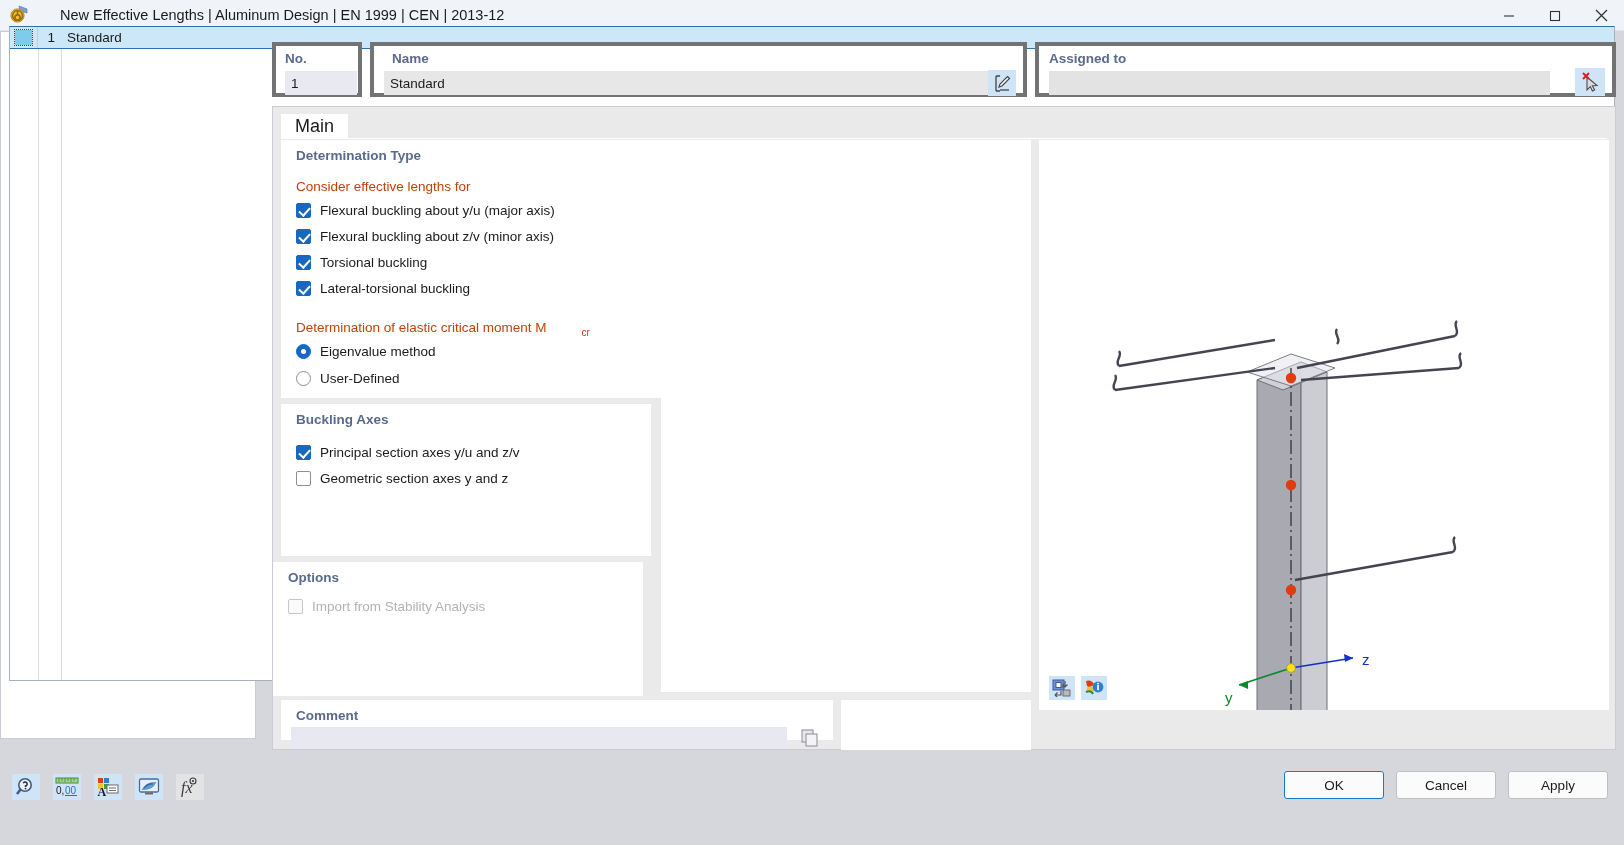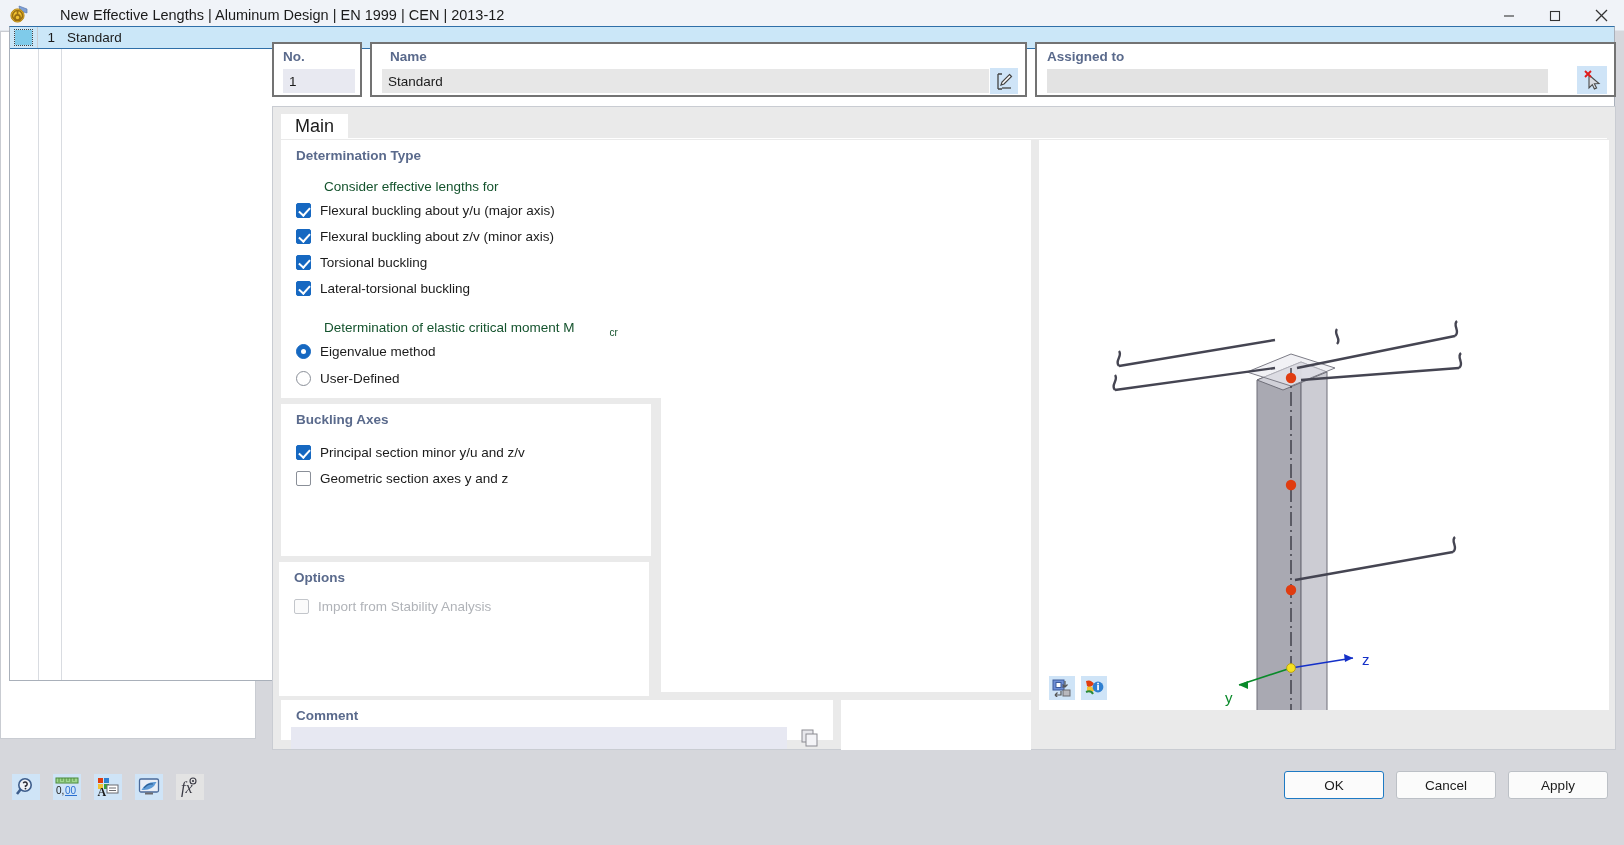--- a/index.html
+++ b/index.html
@@ -18,21 +18,21 @@
   .titlebar{
     height:31px; background:#f0f3f8; display:flex; align-items:center;
     border-bottom:1px solid #e2e6ec; position:relative;
   }
   .title-icon{ width:22px; height:22px; margin-left:9px; margin-right:9px; position:relative; flex:none;}
   .title-text{ font-size:14.5px; color:#1b1b1b; white-space:nowrap;margin-left:20px;}
   .win-btns{ position:absolute; right:0; top:0; height:31px; display:flex;}
   .win-btn{ width:46px; height:31px; display:flex; align-items:center; justify-content:center; cursor:default;}
   .win-btn svg{ display:block; }
   .panel-box{
-    position:absolute; background:#fff; border:2px solid #737373;
+    position:absolute; background:#fff; border:4px solid #737373;
   }
   .panel-label{
     font-weight:bold; color:#5a6a8c; font-size:13.5px;
   }
 
   
   #list-panel{ left:8px; top:42px; width:256px; height:708px; background:#fff; border:1px solid #c9ccd2; }
   #list-header{ padding:5px 0 0 10px; height:24px; }
   #list-table{ position:absolute; left:9px; top:26px; right:9px; height:655px; border:1px solid #a9b0ba; border-top:1px solid #2f6fa8; background:#fff; }
   .lt-row{ display:flex; height:22px; align-items:stretch; background:#cbe7f8; border-bottom:1px solid #2f6fa8;}
@@ -80,31 +80,31 @@
   #tab-underline{ position:absolute; left:8px; top:31px; right:8px; height:1px; background:#fff;}
 
   .sect{ position:absolute; background:#fff; }
   .sect-title{ position:absolute; left:15px; top:8px; font-weight:bold; color:#5a6a8c; font-size:13.5px;}
 
   
   #sect-determination{ left:8px; top:33px; width:406px; height:258px;}
   
   #sect-buckling{ left:8px; top:297px; width:370px; height:152px;}
   
-  #sect-options{ left:6px; top:455px; width:370px; height:134px;text-decoration:underline;}
+  #sect-options{ left:0; top:455px; width:370px; height:134px;text-decoration:underline;}
   
   #sect-middle{ left:388px; top:33px; width:370px; height:552px;}
   
   #sect-3d{ left:766px; top:33px; width:570px; height:570px;}
   
   #sect-comment{ left:8px; top:593px; width:552px; height:40px;}
   #sect-comment2{ left:568px; top:593px; width:190px; height:50px;}
 
   .cb-row{ position:absolute; left:15px; display:flex; align-items:center; gap:9px; font-size:13.5px;}
-  .subhead{ position:absolute; left:15px; font-size:13.5px; color:#14532d;margin-left:28px;}
+  .subhead{ position:absolute; left:15px; font-size:13.5px; color:#c2410c;}
 
   .checkbox{
     width:15px; height:15px; border-radius:2px; flex:none;
     border:1px solid #8a8f98; background:#fff; position:relative;
   }
   .checkbox.checked{ background:#1668c1; border-color:#1668c1; }
   .checkbox.checked::after{
     content:""; position:absolute; left:4px; top:1px; width:5px; height:9px;
     border:solid #fff; border-width:0 2px 2px 0; transform:rotate(42deg);
   }
@@ -304,21 +304,21 @@
     <div class="cb-row" style="top:231px">
       <div class="radio"></div>
       <span>User-Defined</span>
     </div>
   </div>
 
   <div class="sect" id="sect-buckling">
     <div class="sect-title">Buckling Axes</div>
     <div class="cb-row" style="top:41px">
       <div class="checkbox checked"></div>
-      <span>Principal section minor y/u and z/v</span>
+      <span>Principal section axes y/u and z/v</span>
     </div>
     <div class="cb-row" style="top:67px">
       <div class="checkbox"></div>
       <span>Geometric section axes y and z</span>
     </div>
   </div>
 
   <div class="sect" id="sect-options">
     <div class="sect-title">Options</div>
     <div class="cb-row" style="top:37px">

